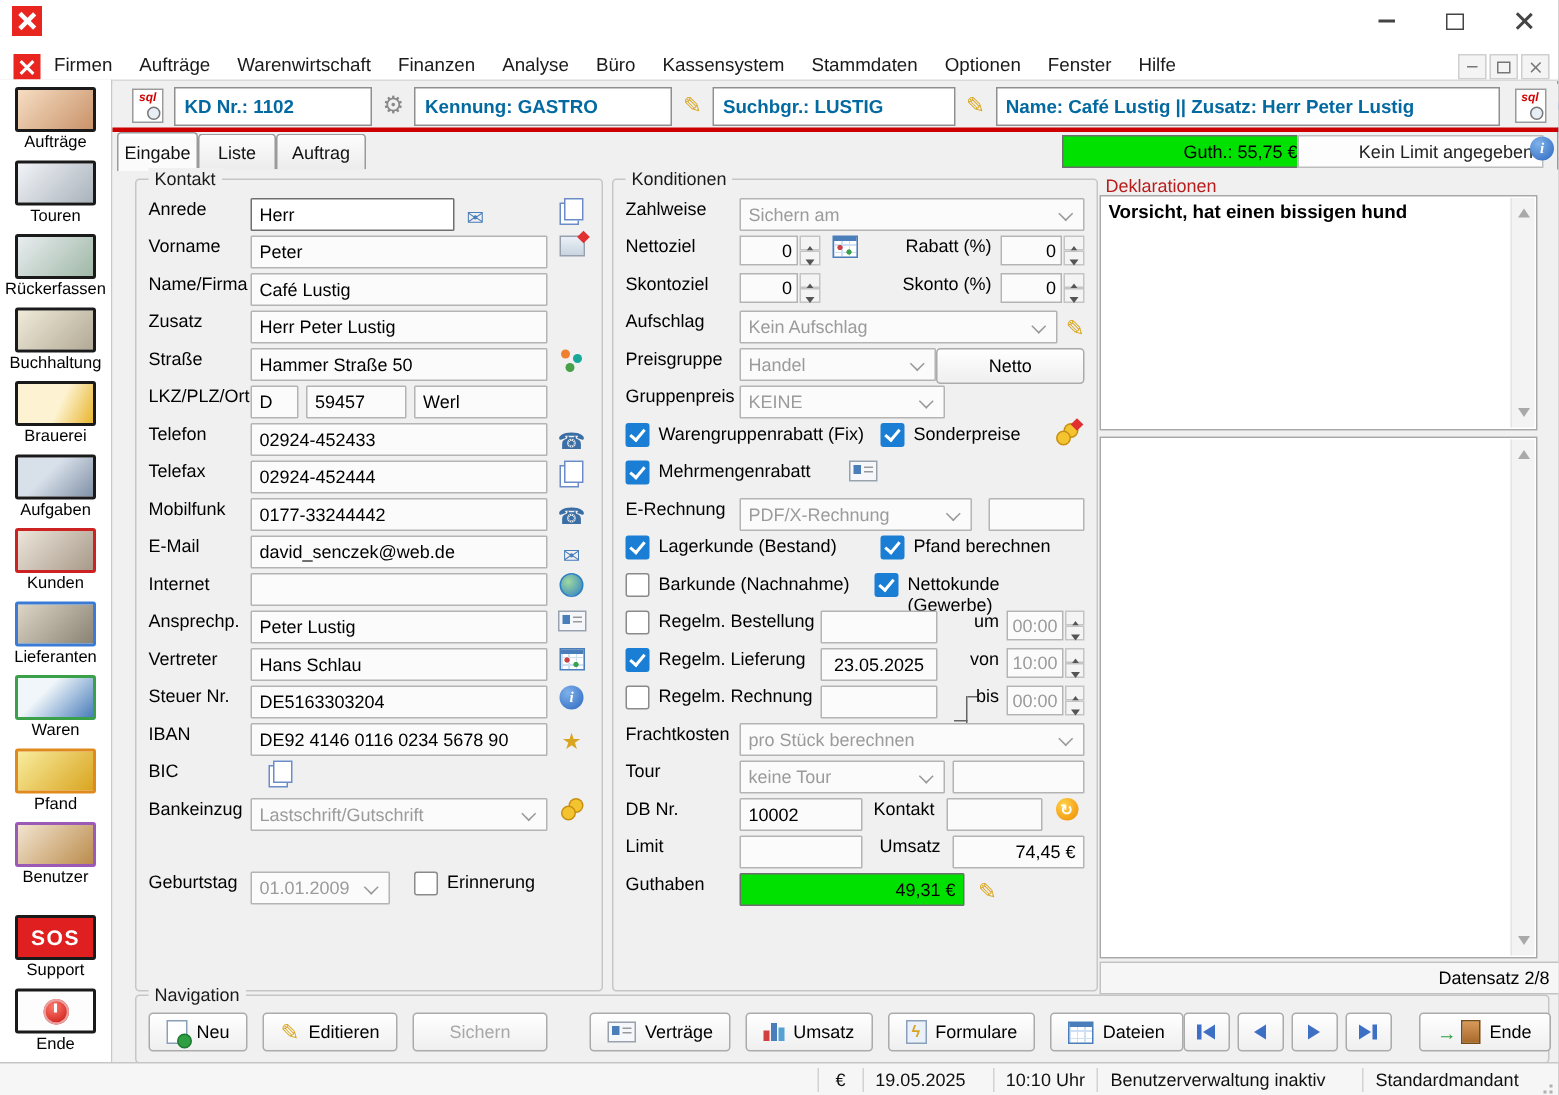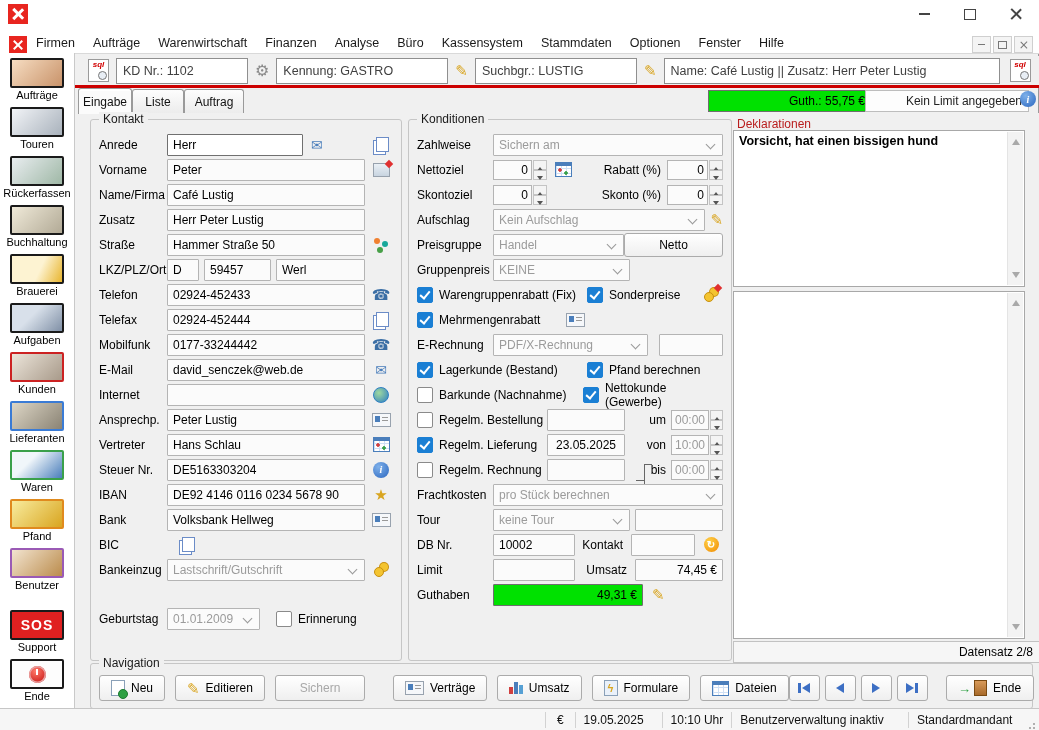--- a/index.html
+++ b/index.html
@@ -26,21 +26,21 @@
   .appicon.small i{height:12px;width:2px}
   .menu-item{font-size:12.5px;color:#1a1a1a;padding:3px 9px;cursor:default;white-space:nowrap}
   .mdibtns{margin-left:auto;display:flex;gap:2px;margin-right:6px}
   .mdib{width:17px;height:15px;background:#f4f4f4;border:1px solid #cfcfcf;display:flex;align-items:center;justify-content:center;position:relative}
   .mdib .w-min{width:7px;height:1.5px;background:#777}
   .mdib .w-max{width:7px;height:6px;border:1px solid #777}
   .mdib .w-x i{width:1.3px;height:9px;background:#777}
   
   #main{position:absolute;left:75px;top:53px;width:964px;height:655px}
   #headerbar{position:absolute;left:0;top:3px;width:964px;height:29px;background:#f0f0f0;display:flex;align-items:center}
-  .hfld{height:24px;border:1px solid #8f8f8f;background:#fff;display:flex;align-items:center;padding:0 6px;color:#404040;font-weight:normal;font-size:12.5px;white-space:nowrap;flex:none}
+  .hfld{height:24px;border:1px solid #8f8f8f;background:#fff;display:flex;align-items:center;padding:0 6px;color:#0369a1;font-weight:bold;font-size:12.5px;white-space:nowrap;flex:none}
   .redline{position:absolute;left:0;top:32px;width:964px;height:3px;background:#cc0000}
   
   .ic-sql{width:19px;height:21px;border:1px solid #9a9a9a;background:#fff;position:relative;flex:none;display:flex;justify-content:center}
   .ic-sql b{color:#d10000;font-size:8px;font-style:italic;line-height:9px}
   .ic-sql::after{content:"";position:absolute;right:1px;bottom:1px;width:7px;height:7px;border:1.5px solid #777;border-radius:50%;background:#e8eef5}
   .ic-gear{color:#8a8a8a;font-size:16px;flex:none;line-height:1}
   .ic-pencil{color:#d9a520;font-size:15px;flex:none;line-height:1}
   .circ{border-radius:50%;background:radial-gradient(circle at 35% 30%,#7fb1ea,#2b67c0);color:#fff;display:flex;align-items:center;justify-content:center;font-weight:bold;flex:none}
   .ic-help{width:18px;height:18px;font-size:12px}
   .ic-info{width:16px;height:16px;font-size:10px;font-style:italic;font-family:"Liberation Serif",serif}
@@ -50,21 +50,21 @@
        background:linear-gradient(#fdfdfd,#ececec);border:1px solid #9a9a9a;border-bottom:none;border-radius:3px 3px 0 0}
   .tab.active{background:#fbfbfb;top:0;height:25px;box-shadow:inset 0 2px 0 #fff;z-index:2}
   .badge{position:absolute;top:2px;height:20px;display:flex;align-items:center;font-size:12px;padding:0 6px}
   #guth{left:633px;width:150px;background:#00e100;border:1px solid #6e6e6e;justify-content:flex-end;color:#000}
   #limitb{left:790px;width:150px;background:#fdfdfd;border:1px solid #bdbdbd;justify-content:flex-end;color:#222}
   
   #content{position:absolute;left:0;top:60px;width:964px;height:595px;background:#f0f0f0;border-right:1px solid #d0d0d0}
   .grp{position:absolute;border:1px solid #c6c6c6;border-radius:3px}
   .legend{position:absolute;top:-8px;left:8px;background:#f0f0f0;padding:0 4px;font-size:12px;color:#1a1a1a;z-index:2}
   .rows{position:absolute;left:8px;right:8px;top:12px;display:flex;flex-direction:column}
-  .row{display:flex;align-items:center;height:25px;flex:none}
+  .row{display:flex;height:25px;flex:none}
   .lbl{font-size:12px;color:#000;flex:none}
   .klbl{width:68px}
   .qlbl{width:76px}
   .fld{height:20px;border:1px solid #b4b4b4;background:#fbfbfb;border-radius:1px;font-size:12px;color:#000;display:flex;align-items:center;padding:0 5px;overflow:hidden;white-space:nowrap}
   .grow{flex:1 1 auto}
   .white{background:#fff;border-color:#707070}
   .dis{color:#9b9b9b}
   .rt{justify-content:flex-end}
   .dd{position:relative;padding-right:20px}
   .dd::after{content:"";position:absolute;right:8px;top:6px;width:6px;height:6px;border-right:1.5px solid #999;border-bottom:1.5px solid #999;transform:rotate(45deg)}
@@ -411,27 +411,20 @@
             </span>
         </div>
         <div class="row">
           <span class="lbl klbl">IBAN</span>
           <span class="fld grow">DE92 4146 0116 0234 5678 90</span>
           <span class="icol">
               <span class="ic gold">★</span>
             </span>
         </div>
         <div class="row">
-          <span class="lbl klbl">Bank</span>
-          <span class="fld grow">Volksbank Hellweg</span>
-          <span class="icol">
-              <span class="ic-card"></span>
-            </span>
-        </div>
-        <div class="row">
           <span class="lbl klbl">BIC</span>
           <span class="icol" style="margin-left:8px">
               <span class="ic-copy"></span>
             </span>
         </div>
         <div class="row">
           <span class="lbl klbl">Bankeinzug</span>
           <span class="fld dd grow dis">Lastschrift/Gutschrift</span>
           <span class="icol">
               <span class="ic-coins"></span>

